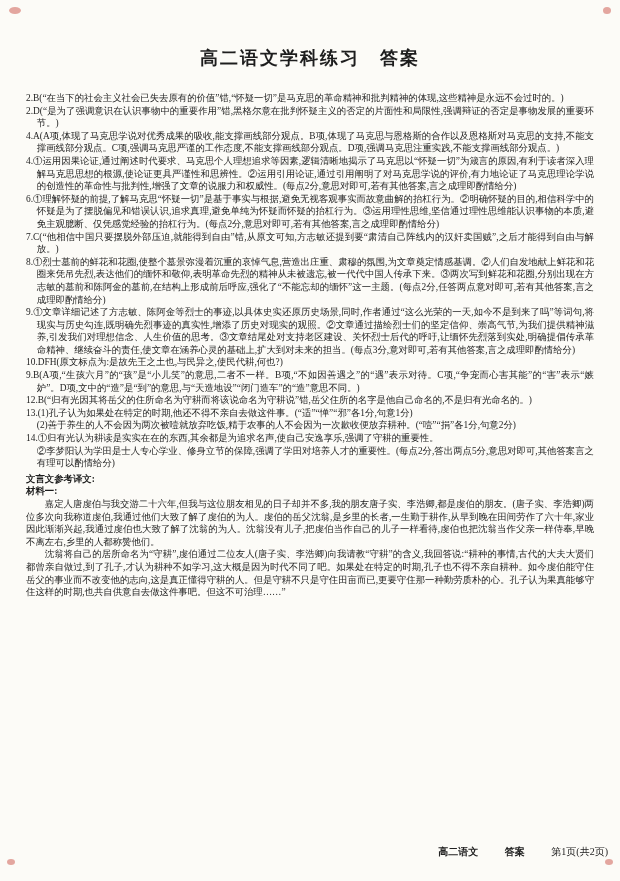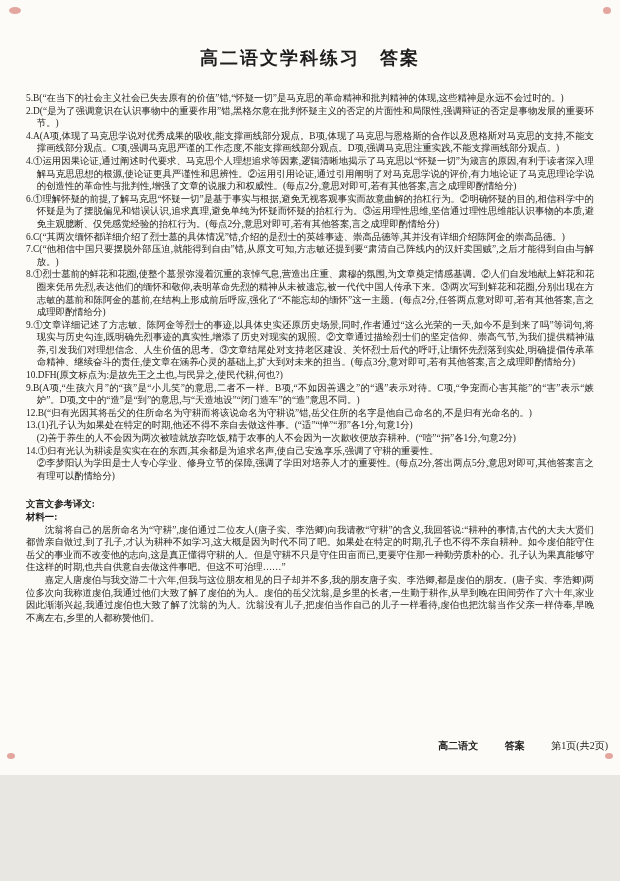--- a/index.html
+++ b/index.html
@@ -1,18 +1,18 @@
 <!DOCTYPE html>
 <html><head>
 <meta charset="utf-8">
 <style>
   html,body{margin:0;padding:0;background:#e9e7e2;}
   .page{
     position:relative;
-    width:620px;height:775px;
+    width:620px;height:881px;
     margin:0 auto;
     box-sizing:border-box;
     background:#fcfbf7;
     font-family:"Liberation Serif","DejaVu Serif",serif;
     color:#1d1d1d;
     padding:30px 26px 34px 26px;
     overflow:hidden;
   }
   .title{
     text-align:center;
@@ -22,21 +22,21 @@
     margin:16px 0 22px 0;
   }
   .answers{font-size:9.4px;line-height:1.34;}
   .ans{
     margin:0;
     text-align:justify;
     padding-left:1.15em;
     text-indent:-1.15em;
     white-space:pre-line;
   }
-  .trans{font-size:9.4px;line-height:1.34;margin-top:16px;font-family:Liberation Serif, serif;}
+  .trans{font-size:9.4px;line-height:1.34;margin-top:3px;font-family:Liberation Serif, serif;}
   .trans-head{font-weight:700;margin:2px 0 0 0;}
   .material-label{font-weight:700;margin:0;}
   .tp{margin:0;text-align:justify;text-indent:2em;}
   .footer{
     position:absolute;left:0;right:0;bottom:22px;
     text-align:right;font-size:10px;color:#222;
   }
   .footer .seg{margin:0 12px;}
   .footer .seg.b{font-weight:700;}
   .mark{position:absolute;background:rgba(198,62,52,.45);border-radius:50%;}
@@ -51,31 +51,30 @@
 <div class="page">
   <div class="mark tl"></div>
   <div class="mark tr"></div>
   <div class="mark bl"></div>
   <div class="mark br"></div>
 
   <h1 class="title">高二语文学科练习　答案</h1>
 
   <div class="answers">
 
-      <p class="ans">5.B(“在当下的社会主义社会已失去原有的价值”错,“怀疑一切”是马克思的革命精神和批判精神的体现,这些精神是永远不会过时的。)</p>
+      <p class="ans">2.B(“在当下的社会主义社会已失去原有的价值”错,“怀疑一切”是马克思的革命精神和批判精神的体现,这些精神是永远不会过时的。)</p>
 
       <p class="ans">2.D(“是为了强调意识在认识事物中的重要作用”错,黑格尔意在批判怀疑主义的否定的片面性和局限性,强调辩证的否定是事物发展的重要环节。)</p>
 
       <p class="ans">4.A(A项,体现了马克思学说对优秀成果的吸收,能支撑画线部分观点。B项,体现了马克思与恩格斯的合作以及恩格斯对马克思的支持,不能支撑画线部分观点。C项,强调马克思严谨的工作态度,不能支撑画线部分观点。D项,强调马克思注重实践,不能支撑画线部分观点。)</p>
 
       <p class="ans">4.①运用因果论证,通过阐述时代要求、马克思个人理想追求等因素,逻辑清晰地揭示了马克思以“怀疑一切”为箴言的原因,有利于读者深入理解马克思思想的根源,使论证更具严谨性和思辨性。②运用引用论证,通过引用阐明了对马克思学说的评价,有力地论证了马克思理论学说的创造性的革命性与批判性,增强了文章的说服力和权威性。(每点2分,意思对即可,若有其他答案,言之成理即酌情给分)</p>
 
       <p class="ans">6.①理解怀疑的前提,了解马克思“怀疑一切”是基于事实与根据,避免无视客观事实而故意曲解的抬杠行为。②明确怀疑的目的,相信科学中的怀疑是为了摆脱偏见和错误认识,追求真理,避免单纯为怀疑而怀疑的抬杠行为。③运用理性思维,坚信通过理性思维能认识事物的本质,避免主观臆断、仅凭感觉经验的抬杠行为。(每点2分,意思对即可,若有其他答案,言之成理即酌情给分)</p>
 
-      <p class="ans">6.C(“其两次缅怀都详细介绍了烈士墓的具体情况”错,介绍的是烈士的英雄事迹、崇高品德等,其并没有详细介绍陈阿金的崇高品德。)</p>
 
       <p class="ans">7.C(“他相信中国只要摆脱外部压迫,就能得到自由”错,从原文可知,方志敏还提到要“肃清自己阵线内的汉奸卖国贼”,之后才能得到自由与解放。)</p>
 
       <p class="ans">8.①烈士墓前的鲜花和花圈,使整个墓景弥漫着沉重的哀悼气息,营造出庄重、肃穆的氛围,为文章奠定情感基调。②人们自发地献上鲜花和花圈来凭吊先烈,表达他们的缅怀和敬仰,表明革命先烈的精神从未被遗忘,被一代代中国人传承下来。③两次写到鲜花和花圈,分别出现在方志敏的墓前和陈阿金的墓前,在结构上形成前后呼应,强化了“不能忘却的缅怀”这一主题。(每点2分,任答两点意对即可,若有其他答案,言之成理即酌情给分)</p>
 
       <p class="ans">9.①文章详细记述了方志敏、陈阿金等烈士的事迹,以具体史实还原历史场景,同时,作者通过“这么光荣的一天,如今不是到来了吗”等词句,将现实与历史勾连,既明确先烈事迹的真实性,增添了历史对现实的观照。②文章通过描绘烈士们的坚定信仰、崇高气节,为我们提供精神滋养,引发我们对理想信念、人生价值的思考。③文章结尾处对支持老区建设、关怀烈士后代的呼吁,让缅怀先烈落到实处,明确提倡传承革命精神、继续奋斗的责任,使文章在涵养心灵的基础上,扩大到对未来的担当。(每点3分,意对即可,若有其他答案,言之成理即酌情给分)</p>
 
       <p class="ans">10.DFH(原文标点为:是故先王之土也,与民异之,使民代耕,何也?)</p>
 
       <p class="ans">9.B(A项,“生孩六月”的“孩”是“小儿笑”的意思,二者不一样。B项,“不如因善遇之”的“遇”表示对待。C项,“争宠而心害其能”的“害”表示“嫉妒”。D项,文中的“造”是“到”的意思,与“天造地设”“闭门造车”的“造”意思不同。)</p>
@@ -87,23 +86,23 @@
 
       <p class="ans">14.①归有光认为耕读是实实在在的东西,其余都是为追求名声,使自己安逸享乐,强调了守耕的重要性。
 ②李梦阳认为学田是士人专心学业、修身立节的保障,强调了学田对培养人才的重要性。(每点2分,答出两点5分,意思对即可,其他答案言之有理可以酌情给分)</p>
     </div>
 
   <div class="trans">
     <p class="trans-head">文言文参考译文:</p>
     <p class="material-label">材料一:</p>
     <div>
 
+        <p class="tp">嘉定人唐虔伯与我交游二十六年,但我与这位朋友相见的日子却并不多,我的朋友唐子实、李浩卿,都是虔伯的朋友。(唐子实、李浩卿)两位多次向我称道虔伯,我通过他们大致了解了虔伯的为人。虔伯的岳父沈翁,是乡里的长者,一生勤于耕作,从早到晚在田间劳作了六十年,家业因此渐渐兴起,我通过虔伯也大致了解了沈翁的为人。沈翁没有儿子,把虔伯当作自己的儿子一样看待,虔伯也把沈翁当作父亲一样侍奉,早晚不离左右,乡里的人都称赞他们。</p>
+
         <p class="tp">沈翁将自己的居所命名为“守耕”,虔伯通过二位友人(唐子实、李浩卿)向我请教“守耕”的含义,我回答说:“耕种的事情,古代的大夫大贤们都曾亲自做过,到了孔子,才认为耕种不如学习,这大概是因为时代不同了吧。如果处在特定的时期,孔子也不得不亲自耕种。如今虔伯能守住岳父的事业而不改变他的志向,这是真正懂得守耕的人。但是守耕不只是守住田亩而已,更要守住那一种勤劳质朴的心。孔子认为果真能够守住这样的时期,也共自供意自去做这件事吧。但这不可治理……”</p>
-
-        <p class="tp">嘉定人唐虔伯与我交游二十六年,但我与这位朋友相见的日子却并不多,我的朋友唐子实、李浩卿,都是虔伯的朋友。(唐子实、李浩卿)两位多次向我称道虔伯,我通过他们大致了解了虔伯的为人。虔伯的岳父沈翁,是乡里的长者,一生勤于耕作,从早到晚在田间劳作了六十年,家业因此渐渐兴起,我通过虔伯也大致了解了沈翁的为人。沈翁没有儿子,把虔伯当作自己的儿子一样看待,虔伯也把沈翁当作父亲一样侍奉,早晚不离左右,乡里的人都称赞他们。</p>
       </div>
   </div>
 
   <div class="footer">
     <span class="seg b">高二语文</span>
     <span class="seg b">答案</span>
     <span class="seg">第1页(共2页)</span>
   </div>
 </div>
 

